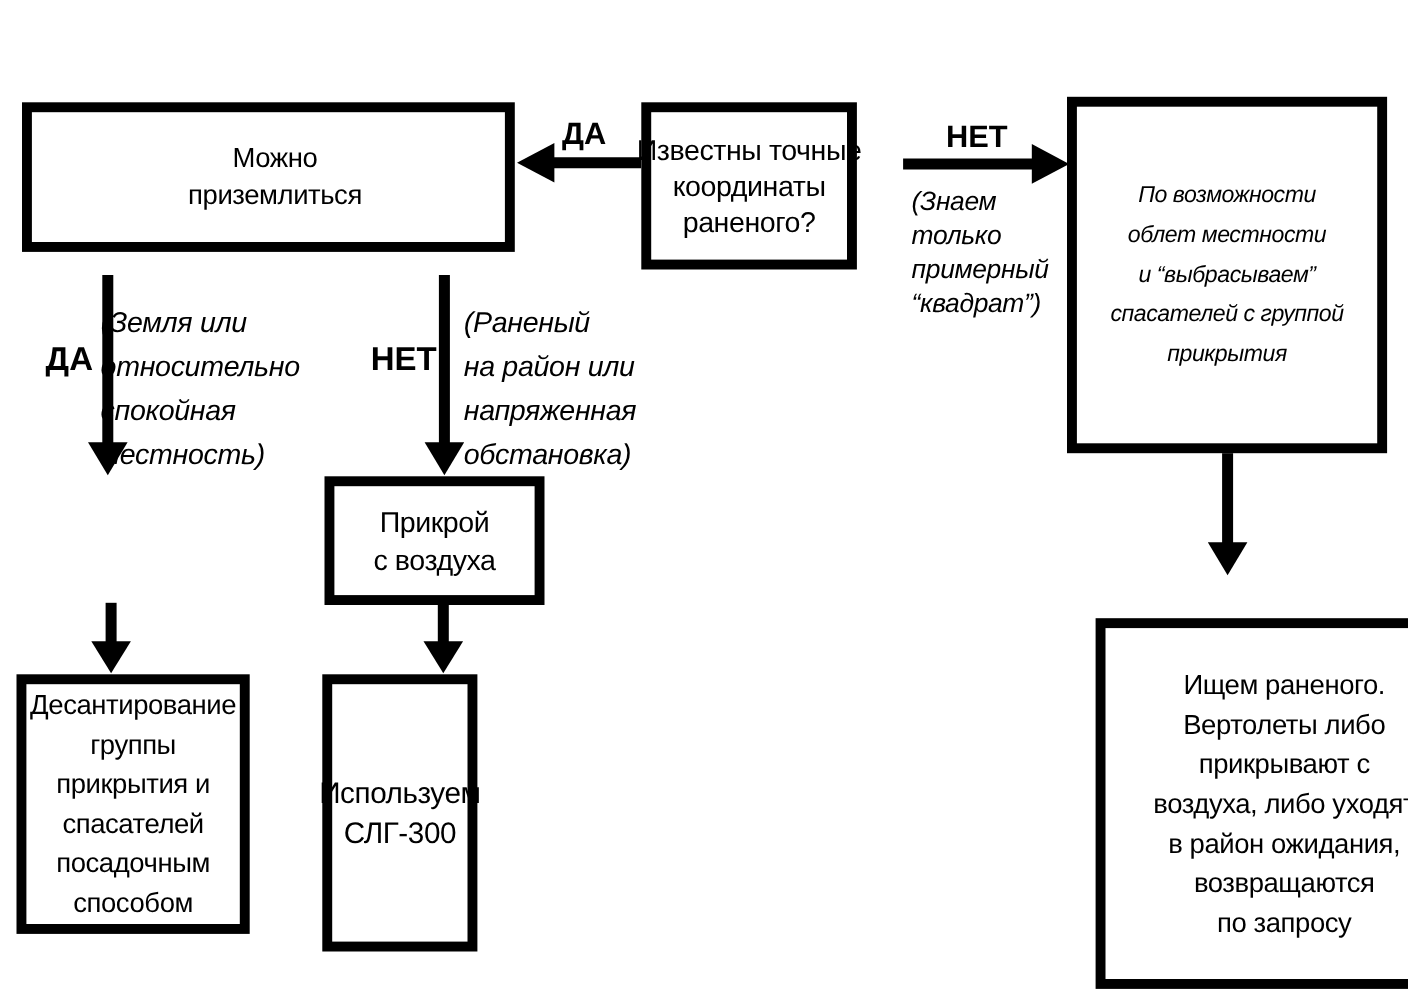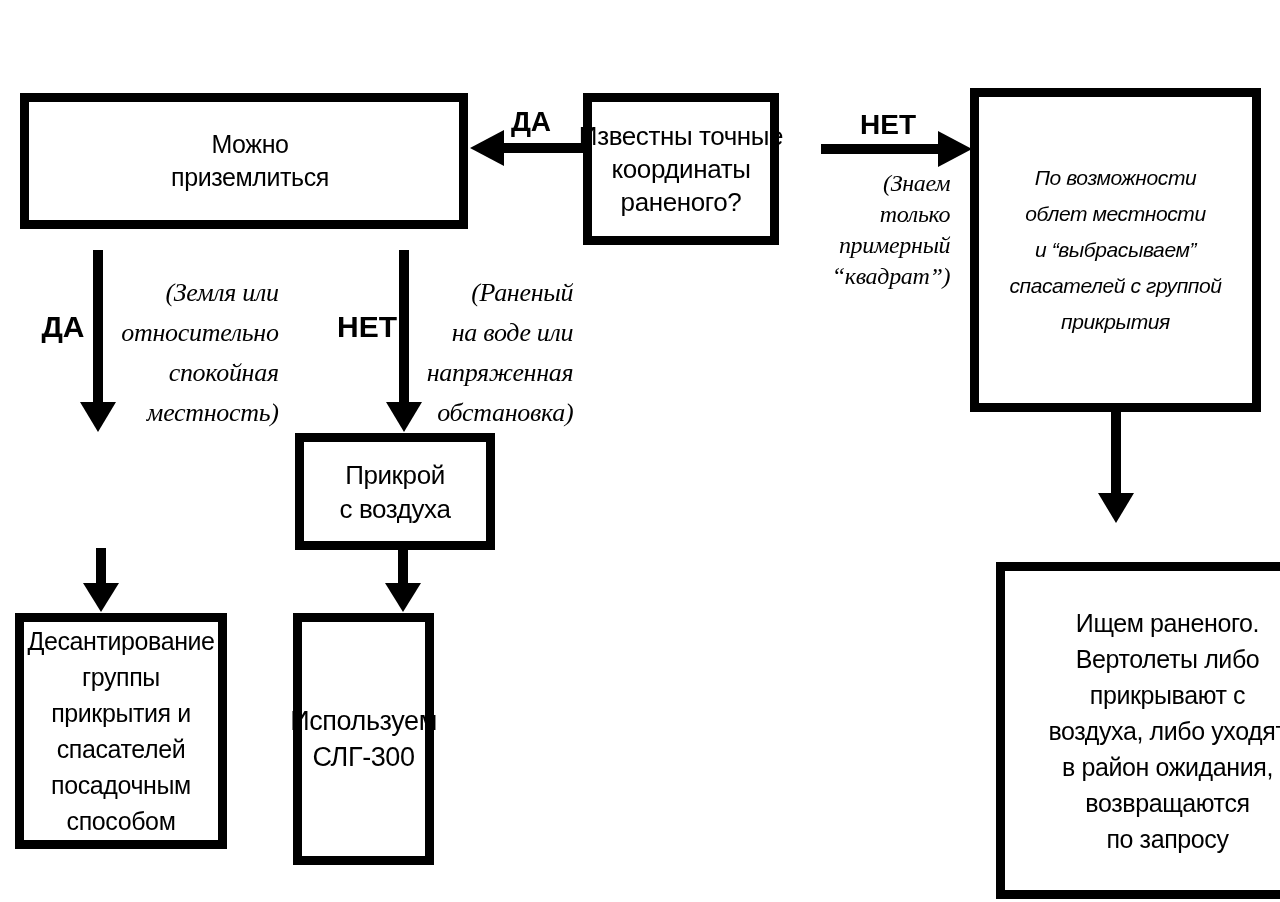--- a/index.html
+++ b/index.html
@@ -43,28 +43,27 @@
     transform: translate(-50%, -50%);
     white-space: pre;
   }
   #label-yes-left { left: 531px; top: 122px; font-size: 28px; }
   #label-no-right { left: 888px; top: 125px; font-size: 28px; }
   #label-yes-down { left: 63px;  top: 327px; font-size: 30px; }
   #label-no-down  { left: 367px; top: 327px; font-size: 30px; }
   .edge-note {
     position: absolute;
     font-style: italic;
-    text-align: right;
+    text-align: left;
     transform: translateX(-50%);
     white-space: pre;
     letter-spacing: -0.3px;
-    font-family: Liberation Serif, serif;
   }
   #note-no-right { left: 891px; top: 168px; font-size: 24px; line-height: 31px; }
-  #note-yes-down { left: 200px; top: 273px; font-size: 26px; line-height: 40px; }
+  #note-yes-down { left: 182px; top: 273px; font-size: 26px; line-height: 40px; }
   #note-no-down  { left: 500px; top: 273px; font-size: 26px; line-height: 40px; }
   .arrow-line { stroke: #000; stroke-width: 10; }
   .arrow-head { fill: #000; stroke: none; }
 </style>
 </head>
 <body>
 
 <div class="stage">
 
   <svg class="arrows" viewBox="0 0 1280 902" xmlns="http://www.w3.org/2000/svg">
@@ -146,17 +145,17 @@
 
   <div class="edge-note" id="note-no-right">(Знаем
 только
 примерный
 “квадрат”)</div>
   <div class="edge-note" id="note-yes-down">(Земля или
 относительно
 спокойная
 местность)</div>
   <div class="edge-note" id="note-no-down">(Раненый
-на воде или
+на район или
 напряженная
 обстановка)</div>
 
 </div>
 
 </body></html>

